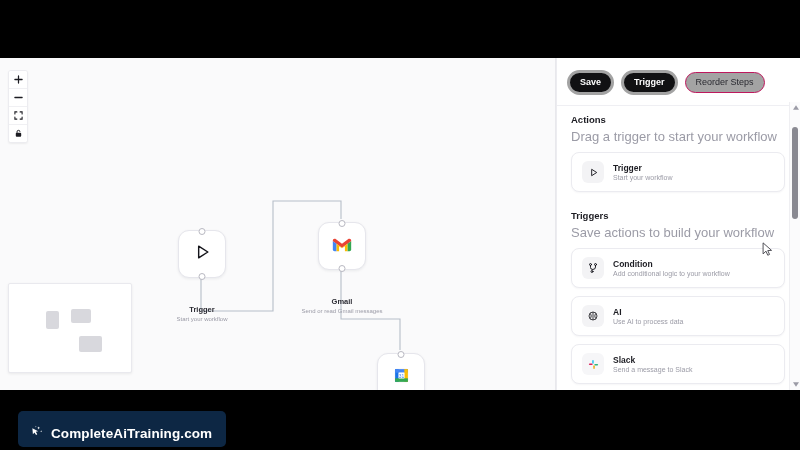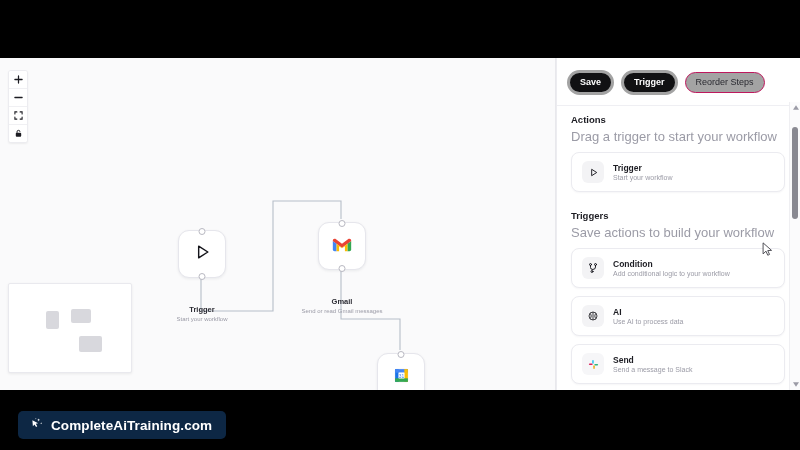--- a/index.html
+++ b/index.html
@@ -121,21 +121,21 @@
     background:#8a8a92; border-radius:3px;
   }
 
   
   .cursor { position:absolute; z-index:30; pointer-events:none; }
 
   
   .watermark {
     position:absolute; left:18px; top:411px; height:28px; z-index:45;
     background:#0d2744; border-radius:5px;
-    display:flex; align-items:center; gap:7px; padding:0 14px 0 11px;
+    display:flex; align-items:center; gap:7px; padding:8px 14px 0 11px;
   }
   .wm-text { color:#fff; font-size:13.5px; font-weight:bold; letter-spacing:.1px; }
 </style>
 </head>
 <body>
 
 <div id="screen">
 
   <div class="bar-top"></div>
 
@@ -306,21 +306,21 @@
         <div class="item">
           <span class="item-icon plain">
             <svg width="13" height="13" viewBox="0 0 24 24">
               <rect x="3.5" y="10" width="7" height="3" rx="1.5" fill="#e01e5a"></rect>
               <rect x="9.5" y="3.5" width="3" height="7" rx="1.5" fill="#36c5f0"></rect>
               <rect x="13.5" y="11" width="7" height="3" rx="1.5" fill="#2eb67d"></rect>
               <rect x="11.5" y="13.5" width="3" height="7" rx="1.5" fill="#ecb22e"></rect>
             </svg>
           </span>
           <span class="item-text">
-            <span class="item-title">Send</span>
+            <span class="item-title">Slack</span>
             <span class="item-sub">Send a message to Slack</span>
           </span>
         </div>
 
         <div class="item">
           <span class="item-icon plain">
             
           </span>
 
         </div>

